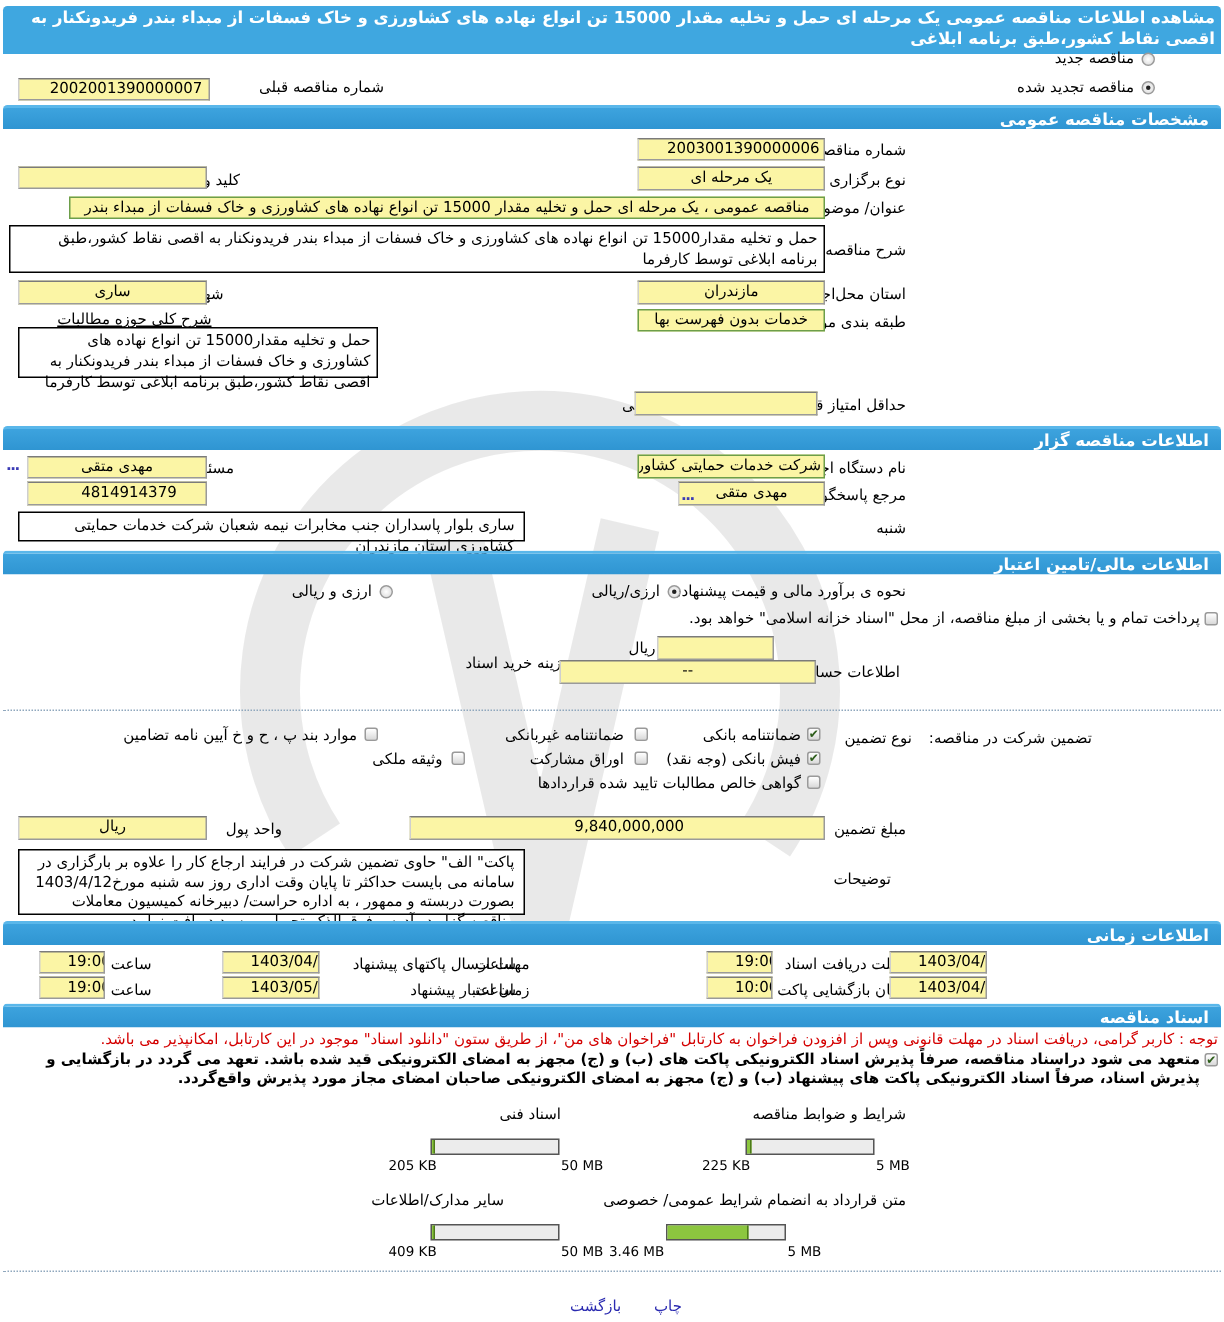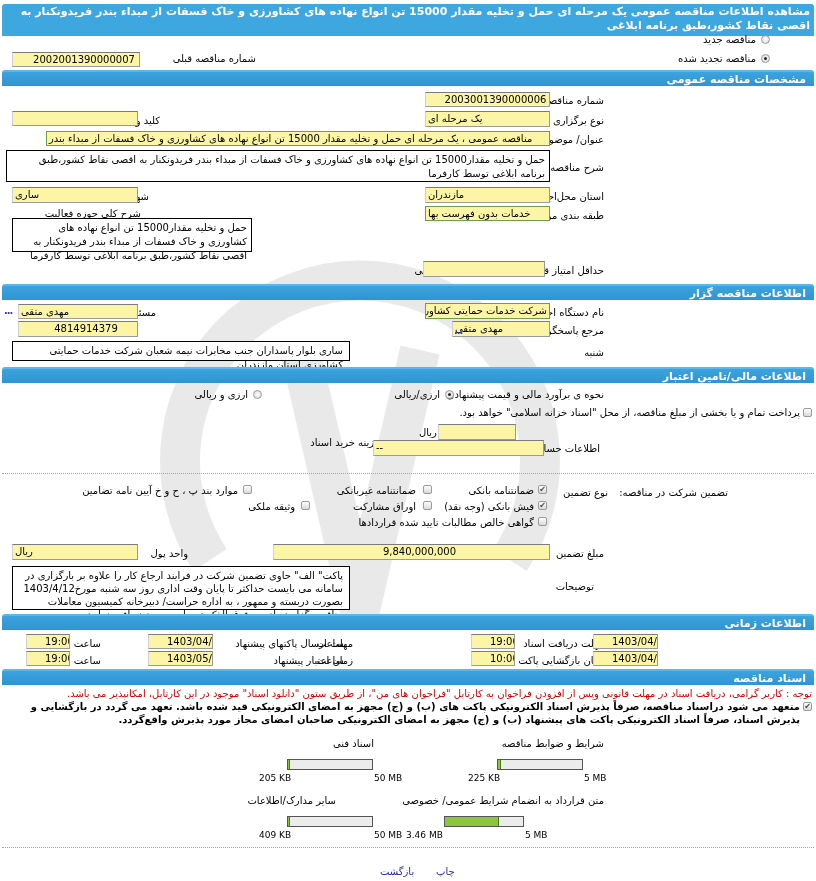--- a/index.html
+++ b/index.html
@@ -18,21 +18,21 @@
     position: absolute; left: 2px; right: 2px; height: 16px;
     background: linear-gradient(#3da3de, #2f95d2); color: #fff;
     font-weight: bold; font-size: 11px; padding: 1px 8px; line-height: 14px;
     border-top: 2px solid #5ab7ea; border-radius: 3px 3px 0 0;
   }
   .lbl { position: absolute; white-space: nowrap; font-size: 10px; line-height: 14px; }
   .fld {
     position: absolute; height: 15px; background: #fbf5a5; border: 1px solid #9a9a9a;
     border-left-color: #cfcfcf; border-top-color: #7b7b7b;
     font-size: 10px; line-height: 13px; padding: 0 2px; overflow: hidden; white-space: nowrap;
-    text-align: left;
+    text-align: center;
   }
   .fld.ltr { direction: ltr; text-align: center; padding-left: 18px; }
   .box {
     position: absolute; border: 1px solid #000; background: #fff;
     font-size: 10px; line-height: 14px; padding: 2px 4px; text-align: right;
   }
   .radio {
     position: absolute; width: 9px; height: 9px; border-radius: 50%;
     border: 1px solid #9a9a9a; background: radial-gradient(#ffffff, #d7d7d7);
   }
@@ -92,21 +92,21 @@
 
 <span class="lbl" style="right:212px; top:190px;">استان محل‌اجرا</span>
 <div class="fld" style="left:425px; top:187px; width:125px; height:16px;">مازندران</div>
 
 <span class="lbl" style="right:667px; top:190px;">شهر محل اجرا</span>
 <div class="fld" style="left:12px; top:187px; width:126px; height:16px;">ساری</div>
 
 <span class="lbl" style="right:212px; top:209px;">طبقه  بندی  موضوعی</span>
 <div class="fld" style="left:425px; top:206px; width:125px; border-color:#6d9e4a;">خدمات بدون فهرست بها</div>
 
-<span class="lbl" style="right:675px; top:207px; text-decoration:underline;">شرح کلی حوزه فعالیت</span>
+<span class="lbl" style="right:675px; top:207px; text-decoration:underline;">شرح کلی حوزه مطالبات</span>
 <div class="box" style="left:12px; top:218px; width:240px; height:34px;">حمل و  تخلیه مقدار15000 تن انواع نهاده های  کشاورزی و خاک فسفات  از مبداء بندر فریدونکنار به اقصی نقاط  کشور،طبق برنامه ابلاغی توسط کارفرما</div>
 
 <span class="lbl" style="right:212px; top:264px;">حداقل  امتیاز قابل قبول  ارزیابی فنی/ بازرگانی</span>
 <div class="fld" style="left:423px; top:261px; width:122px; height:16px;"></div>
 
 <div class="sec" style="top:284px;">اطلاعات مناقصه گزار</div>
 
 <span class="lbl" style="right:212px; top:306px;">نام  دستگاه  اجرایی  مناقصه گزار</span>
 <div class="fld" style="left:425px; top:303px; width:125px; height:16px; border-color:#6d9e4a;">شرکت خدمات حمایتی کشاورزی</div>
 

